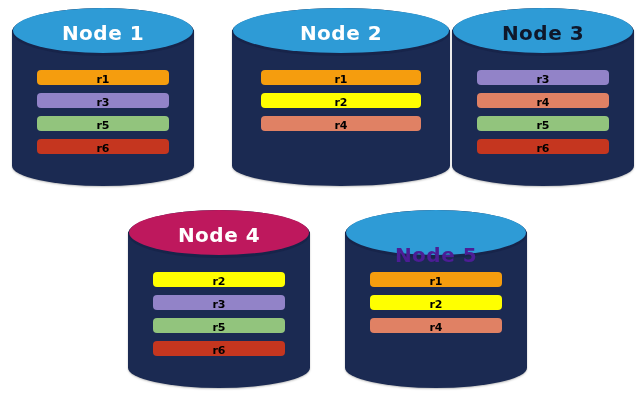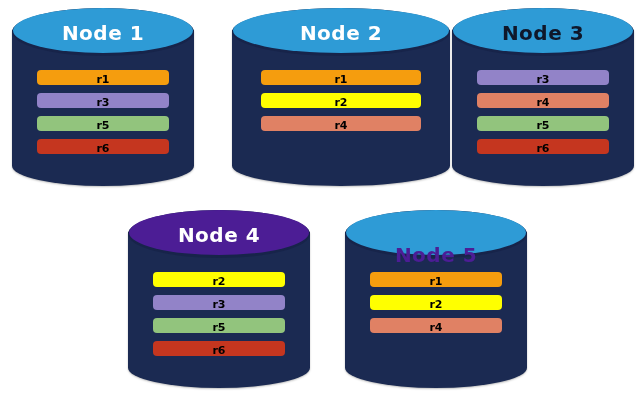--- a/index.html
+++ b/index.html
@@ -157,21 +157,21 @@
           <span>r5</span>
         </div>
         <div class="replica" style="background: rgb(197, 54, 31);">
           <span>r6</span>
         </div>
       </div>
     </div>
     <div class="node" style="left: 128px; top: 210px; width: 182px; height: 178px;">
       <div class="node-body" style="background: rgb(27, 42, 82);"></div>
       <div class="node-top-rim"></div>
-      <div class="node-top" style="background: #4c1d95;">
+      <div class="node-top" style="background: #be185d;">
         <div class="node-label" style="color: rgb(255, 255, 255);">Node  4</div>
       </div>
       <div class="replicas">
         <div class="replica" style="background: rgb(255, 255, 0);">
           <span>r2</span>
         </div>
         <div class="replica" style="background: rgb(146, 131, 200);">
           <span>r3</span>
         </div>
         <div class="replica" style="background: rgb(146, 196, 125);">

